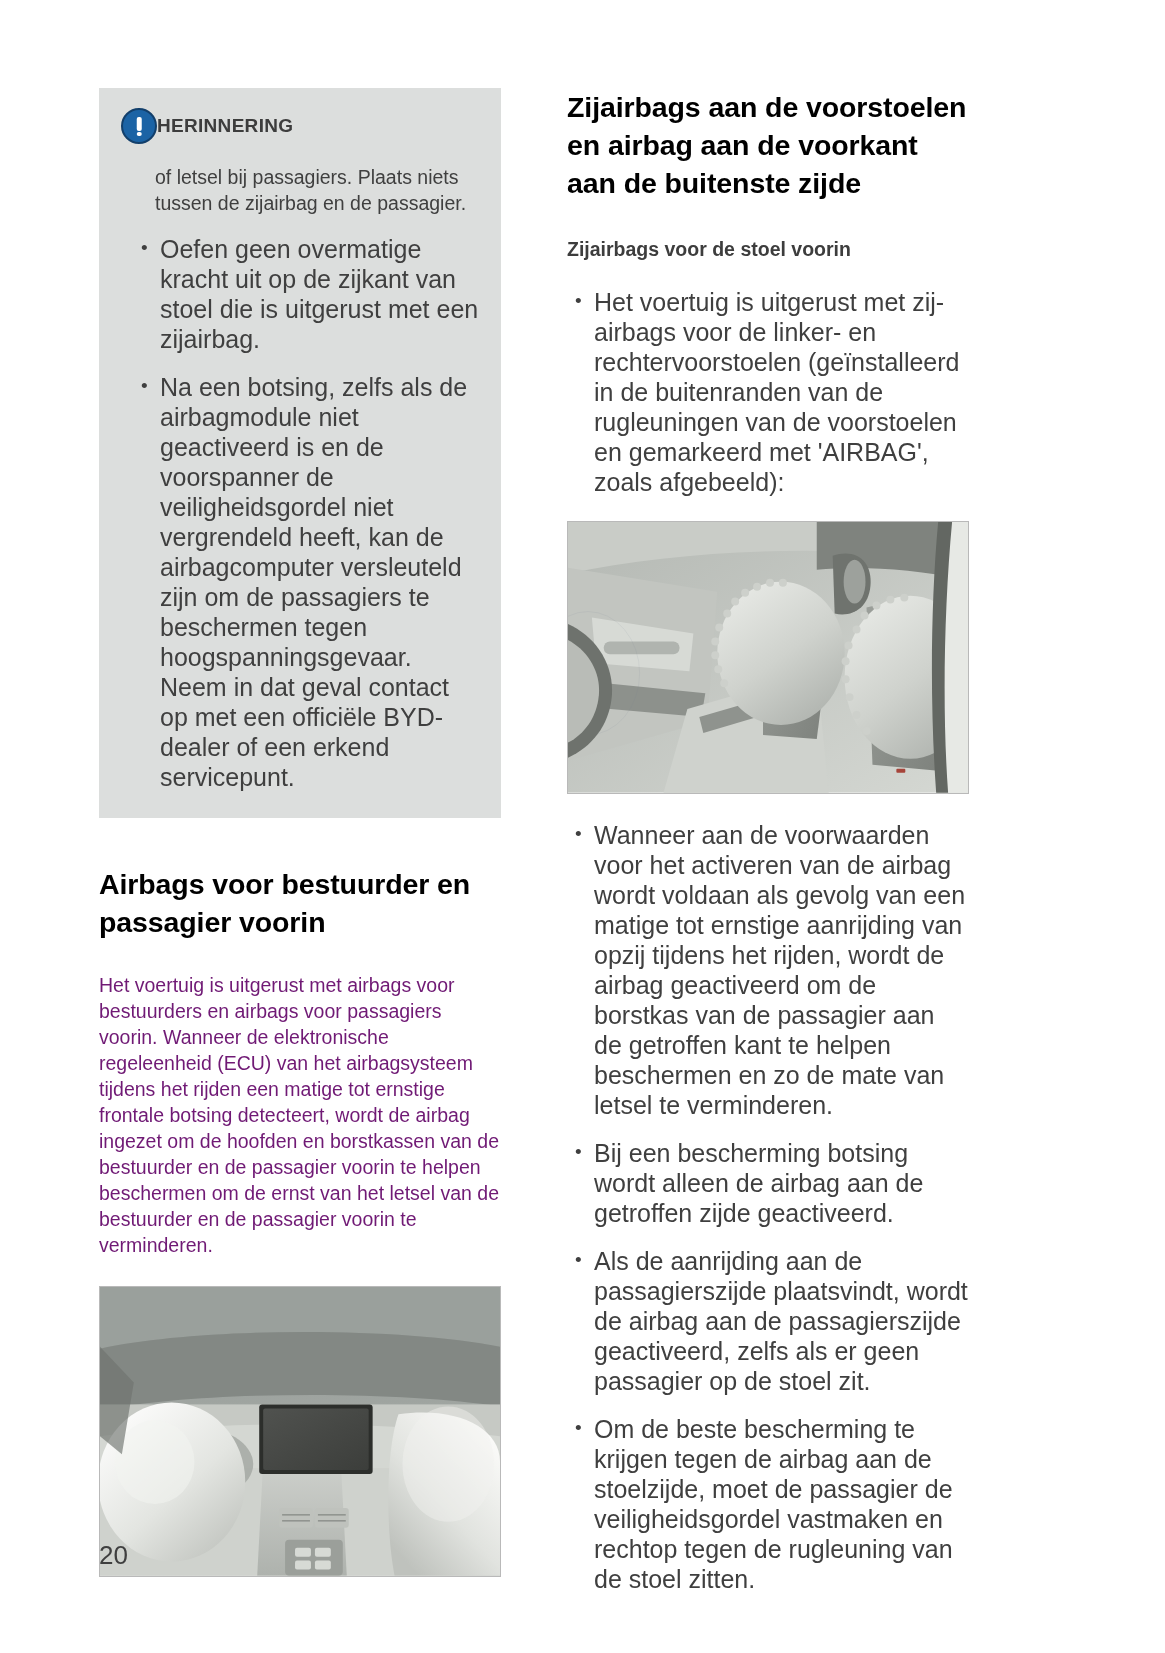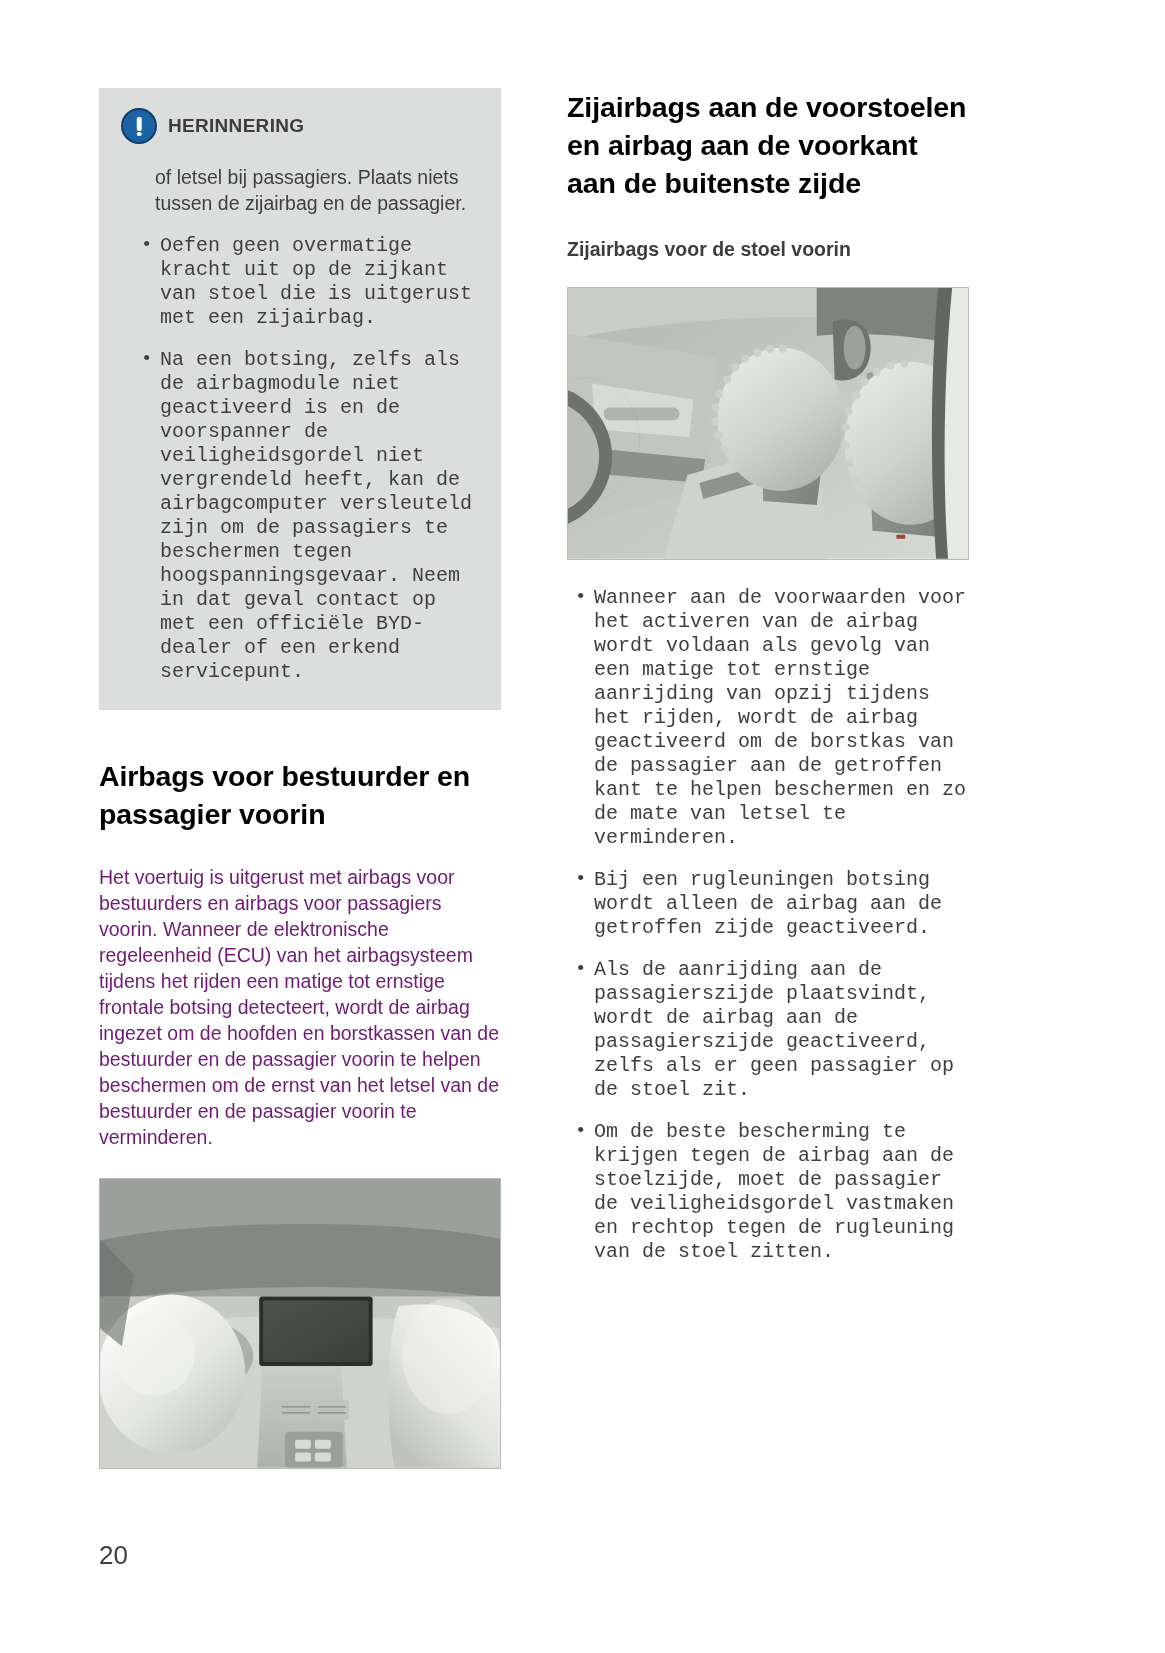--- a/index.html
+++ b/index.html
@@ -39,21 +39,20 @@
 
   
   .callout {
     background: #dcdedd;
     padding: 20px 22px 26px 22px;
     width: 402px;
   }
   .callout-head {
     display: flex;
     align-items: center;
-    gap: 11px;
     margin-bottom: 20px;
   }
   .warn-icon {
     width: 36px; height: 36px;
     flex: 0 0 36px;
     border-radius: 50%;
     background: #1b63a5;
     border: 2.5px solid #123f6b;
     position: relative;
   }
@@ -86,25 +85,24 @@
     line-height: 26px;
     margin: 8px 0 18px 34px;
     color: #3f3f3f;
   }
 
   
   ul.bullets { list-style: none; }
   ul.bullets li {
     position: relative;
     padding-left: 27px;
-    font-size: 20px;
-    line-height: 24px;
+    font-size: 25px;
+    line-height: 30px;
     margin-bottom: 18px;
     color: #3f3f3f;
-    font-family: Liberation Mono, monospace;
   }
   ul.bullets li::before {
     content: "\2022";
     position: absolute;
     left: 8px;
     top: -1px;
     font-size: 19px;
     color: #3f3f3f;
   }
   ul.bullets li:last-child { margin-bottom: 0; }
@@ -256,20 +254,23 @@
         </svg>
       </div>
     </div>
 
     <div class="col">
 
       <h1 class="section-title right-title">Zijairbags aan de voorstoelen en airbag aan de voorkant aan de buitenste zijde</h1>
 
       <h2 class="sub-title">Zijairbags voor de stoel voorin</h2>
 
+      <ul class="bullets">
+        <li>Het voertuig is uitgerust met zij-airbags voor de linker- en rechtervoorstoelen (geïnstalleerd in de buitenranden van de rugleuningen van de voorstoelen en gemarkeerd met 'AIRBAG', zoals afgebeeld):</li>
+      </ul>
 
       <div class="figure fig-seats">
         <svg viewBox="0 0 402 272" preserveAspectRatio="none" role="img">
           <defs>
             <linearGradient id="cabin" x1="0" y1="0" x2="1" y2="1">
               <stop offset="0" stop-color="#b4b8b3"></stop>
               <stop offset="1" stop-color="#d5d8d3"></stop>
             </linearGradient>
             <linearGradient id="sideBag" x1="0.2" y1="0.05" x2="0.8" y2="1">
               <stop offset="0" stop-color="#e6e8e4"></stop>
@@ -340,21 +341,21 @@
 
           <path d="M384 0 H402 V272 H378 C372 190 374 84 384 0 Z" fill="#e7e9e5"></path>
           <path d="M372 0 H386 C378 86 376 190 382 272 H370 C364 190 364 86 372 0 Z" fill="#636762"></path>
 
           <rect x="330" y="248" width="9" height="4" rx="1" fill="#a6443a"></rect>
         </svg>
       </div>
 
       <ul class="bullets rc-bullets">
         <li>Wanneer aan de voorwaarden voor het activeren van de airbag wordt voldaan als gevolg van een matige tot ernstige aanrijding van opzij tijdens het rijden, wordt de airbag geactiveerd om de borstkas van de passagier aan de getroffen kant te helpen beschermen en zo de mate van letsel te verminderen.</li>
-        <li>Bij een rugleuningen botsing wordt alleen de airbag aan de getroffen zijde geactiveerd.</li>
+        <li>Bij een bescherming botsing wordt alleen de airbag aan de getroffen zijde geactiveerd.</li>
         <li>Als de aanrijding aan de passagierszijde plaatsvindt, wordt de airbag aan de passagierszijde geactiveerd, zelfs als er geen passagier op de stoel zit.</li>
         <li>Om de beste bescherming te krijgen tegen de airbag aan de stoelzijde, moet de passagier de veiligheidsgordel vastmaken en rechtop tegen de rugleuning van de stoel zitten.</li>
       </ul>
     </div>
 
   </div>
 
   <div class="page-number">20</div>
 
 </div>

